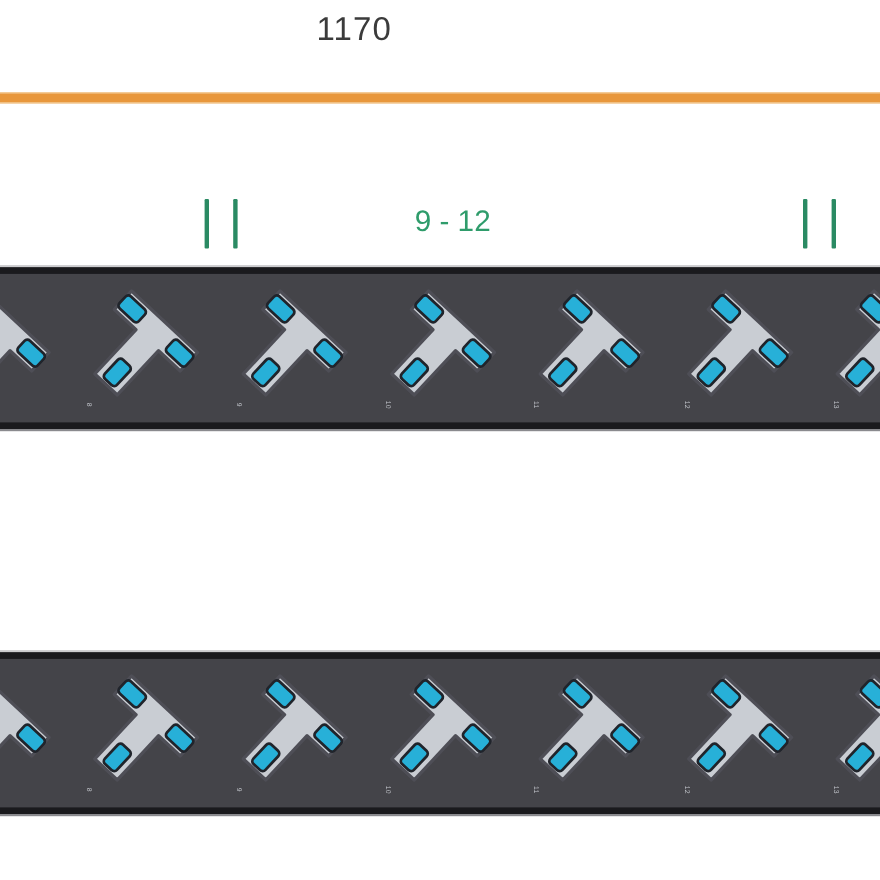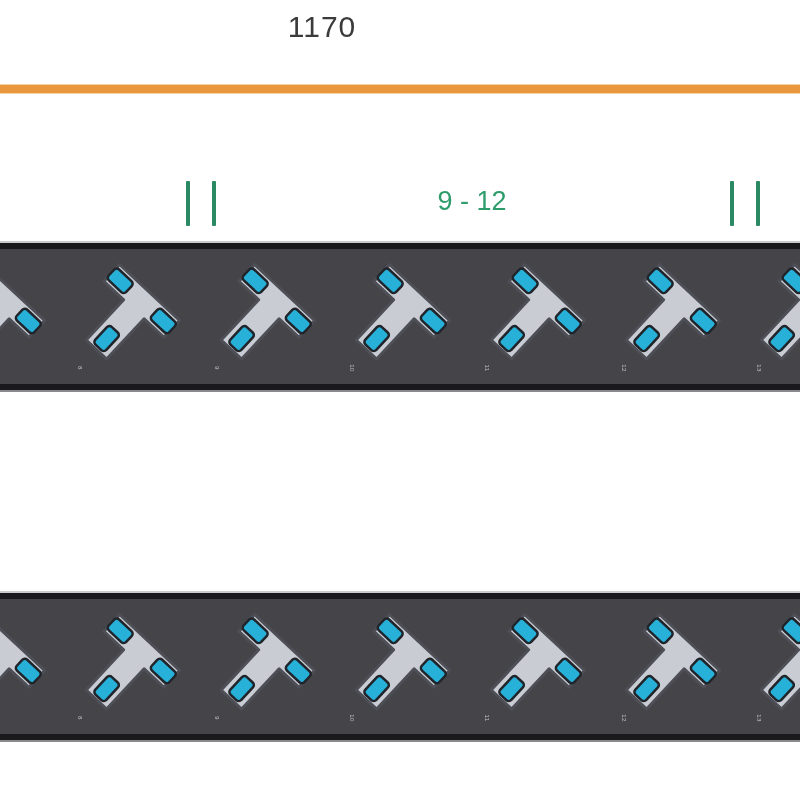--- a/index.html
+++ b/index.html
@@ -19,21 +19,21 @@
     box-sizing:border-box;
     border-top:1px solid #f4d2a2; border-bottom:1px solid #f4d2a2;
   }
   
   .tick {
     position:absolute; top:181px; width:3.5px; height:45px;
     border-radius:1px;
   }
   .range-label {
     position:absolute; top:186px; left:377px; width:190px;
-    text-align:center; font-size:27px; line-height:30px;
+    text-align:left; font-size:27px; line-height:30px;
   }
   
   .rail {
     position:absolute; left:0; width:800px; height:147px;
     box-sizing:border-box; overflow:hidden;
     border-top:6px solid #1a1a1d; border-bottom:6px solid #1a1a1d;
     box-shadow:0 2px 0 rgba(125,125,130,0.9), 0 -2px 0 rgba(160,160,165,0.55);
   }
   .fixture {
     position:absolute; top:31px; width:86px; height:82px;

